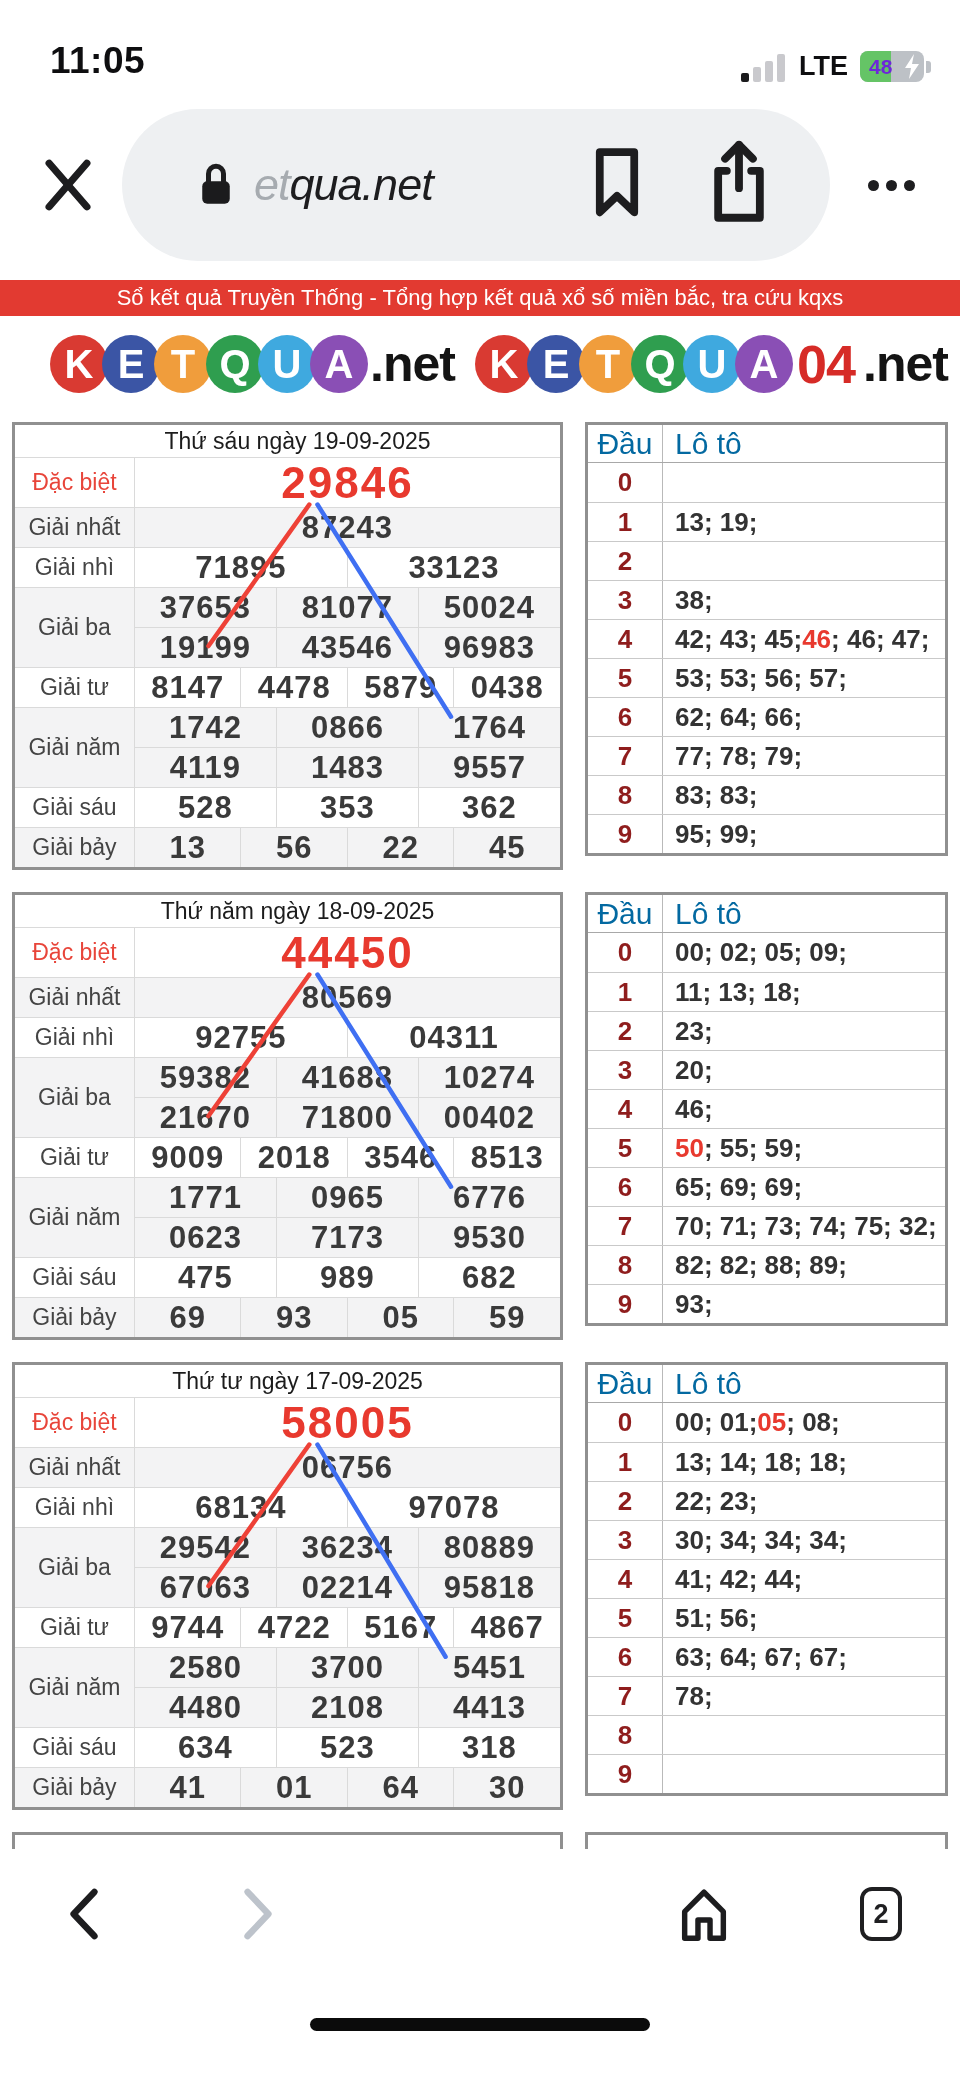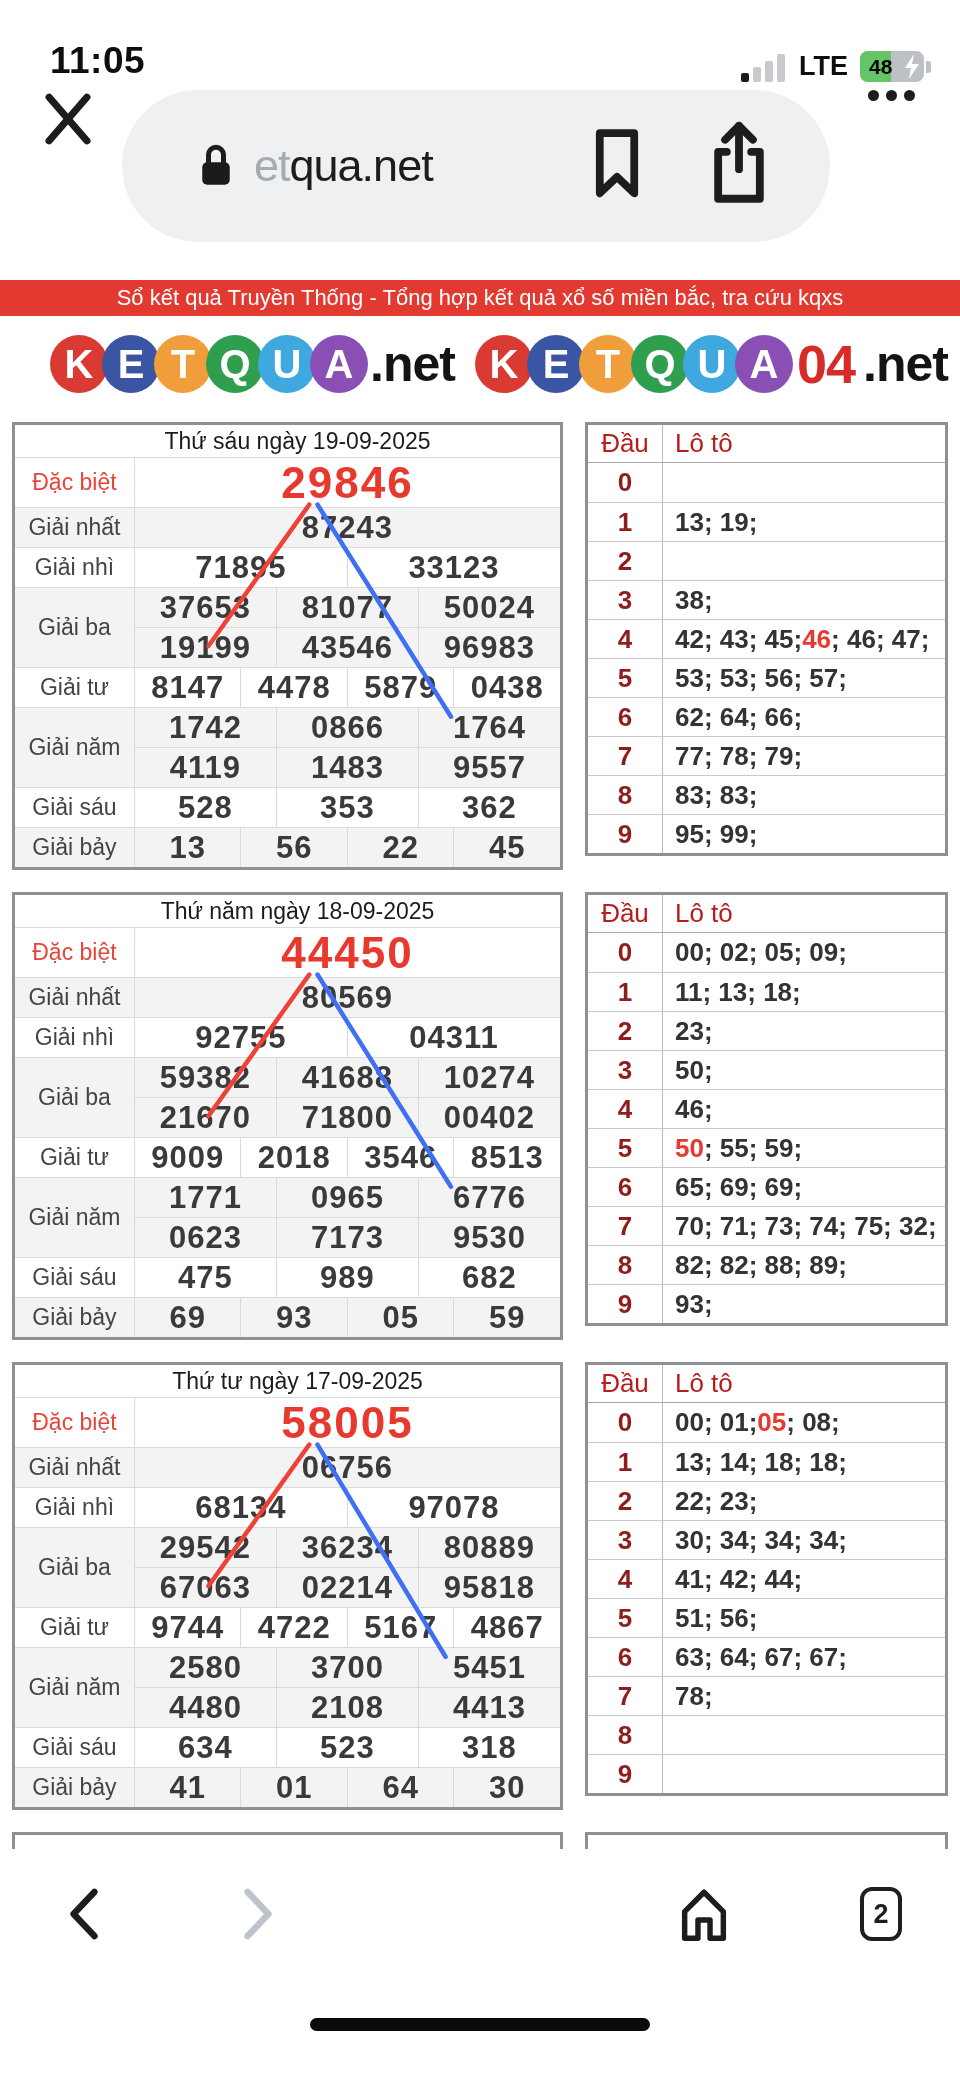--- a/index.html
+++ b/index.html
@@ -9,25 +9,25 @@
   
   .status-bar { height:90px; display:flex; align-items:flex-end; justify-content:space-between;
     padding:0 36px 8px 50px; }
   .sb-time { font-size:37px; font-weight:bold; color:#0e0e10; letter-spacing:.5px; }
   .sb-right { display:flex; align-items:flex-end; gap:12px; }
   .sb-net { font-size:27px; font-weight:bold; color:#0e0e10; }
   .battery { position:relative; width:64px; height:31px; border-radius:8px; background:#bdc1c6; }
   .battery::after { content:""; position:absolute; right:-7px; top:10px; width:5px; height:12px;
     background:#bdc1c6; border-radius:0 3px 3px 0; }
   .battery-fill { position:absolute; left:0; top:0; bottom:0; background:#65c466; border-radius:8px 0 0 8px; }
-  .battery-num { position:absolute; left:9px; top:0; line-height:31px; font-size:21px; font-weight:bold; color:#000000; z-index:2;}
+  .battery-num { position:absolute; left:9px; top:0; line-height:31px; font-size:21px; font-weight:bold; color:#6d28d9; z-index:2;}
   .battery-bolt { position:absolute; right:4px; top:3px; z-index:2; }
 
   
-  .url-bar { height:190px; display:flex; padding:0 34px 0 40px; }
+  .url-bar { height:190px; display:flex; align-items:center; padding:0 34px 0 40px;font-style:italic; }
   .close-btn { width:56px; display:flex; justify-content:center; cursor:pointer; }
   .url-pill { position:relative; flex:1; height:152px; margin:0 26px; background:#eef0f2;
     border-radius:76px; display:flex; align-items:center; padding-left:74px; }
   .url-text { font-size:45px; letter-spacing:-1px; margin-left:18px; color:#1d1d1f; }
   .url-dim { color:#a6abb0; }
   .pill-bookmark { position:absolute; right:182px; top:50%; transform:translateY(-50%); cursor:pointer; }
   .pill-share { position:absolute; right:58px; top:50%; transform:translateY(-50%); cursor:pointer; }
   .more-btn { width:70px; display:flex; justify-content:center; gap:7px; cursor:pointer; }
   .dot { width:11px; height:11px; border-radius:50%; background:#1d1d1f; }
 
@@ -70,21 +70,21 @@
   .special-num { font-size:44px; color:#e8392e; letter-spacing:2px; }
   svg.lines { position:absolute; left:0; top:0; width:100%; height:100%; pointer-events:none; z-index:2; }
   .line-red { stroke:#ee4137; stroke-width:4.5; vector-effect:non-scaling-stroke; stroke-linecap:round; }
   .line-blue { stroke:#3f6ff2; stroke-width:4.5; vector-effect:non-scaling-stroke; stroke-linecap:round; }
 
   .right-table { width:365px; margin-left:22px; border:3px solid #909090; background:#fff; align-self:flex-start; }
   .rt-header { height:38px; display:flex; border-bottom:1px solid #a8a8a8; }
   .rt-dau-col { width:21%; flex-shrink:0; display:flex; align-items:center; justify-content:center;
     border-right:1px solid #b9b9b9; }
   .rt-val-col { flex:1; display:flex; align-items:center; padding-left:12px; }
-  .rt-header .rt-dau-col, .rt-header .rt-val-col { font-size:26px; color:#b91c1c;text-align:center; }
+  .rt-header .rt-dau-col, .rt-header .rt-val-col { font-size:30px; color:#0369a1;text-align:center; }
   .rt-header .rt-val-col { justify-content:flex-start; }
   .rt-row { height:39px; display:flex; border-top:1px solid #c9c9c9; }
   .rt-row:first-child { border-top:none; }
   .rt-dau { font-size:26px; font-weight:bold; color:#8f1d1d; }
   .rt-vals { font-size:26px; font-weight:bold; color:#333; white-space:nowrap; overflow:hidden; }
   .red-val { color:#e8392e; }
 
   
   .cut-row { display:flex; padding:0 12px; height:17px; overflow:hidden; }
   .cut-left { width:551px; flex-shrink:0; border:3px solid #909090; border-bottom:none; background:#fff; }
@@ -542,21 +542,21 @@
           </div>
           <div class="rt-row">
             <div class="rt-dau-col rt-dau">2</div>
             <div class="rt-val-col rt-vals">
               <span>23;</span>
             </div>
           </div>
           <div class="rt-row">
             <div class="rt-dau-col rt-dau">3</div>
             <div class="rt-val-col rt-vals">
-              <span>50;</span>
+              <span>20;</span>
             </div>
           </div>
           <div class="rt-row">
             <div class="rt-dau-col rt-dau">4</div>
             <div class="rt-val-col rt-vals">
               <span>46;</span>
             </div>
           </div>
           <div class="rt-row">
             <div class="rt-dau-col rt-dau">5</div>

